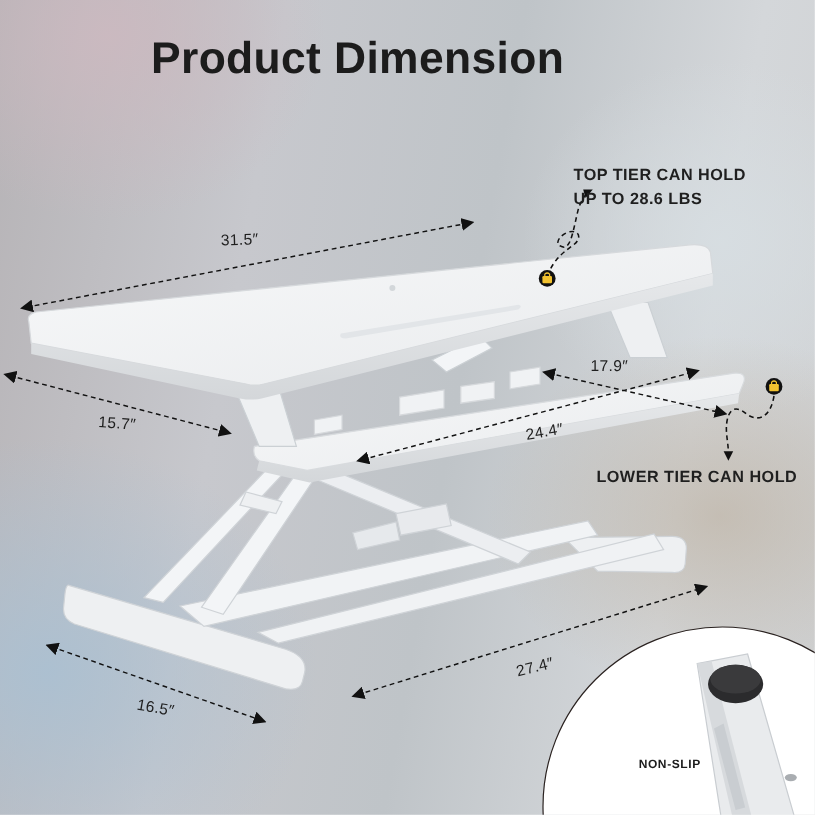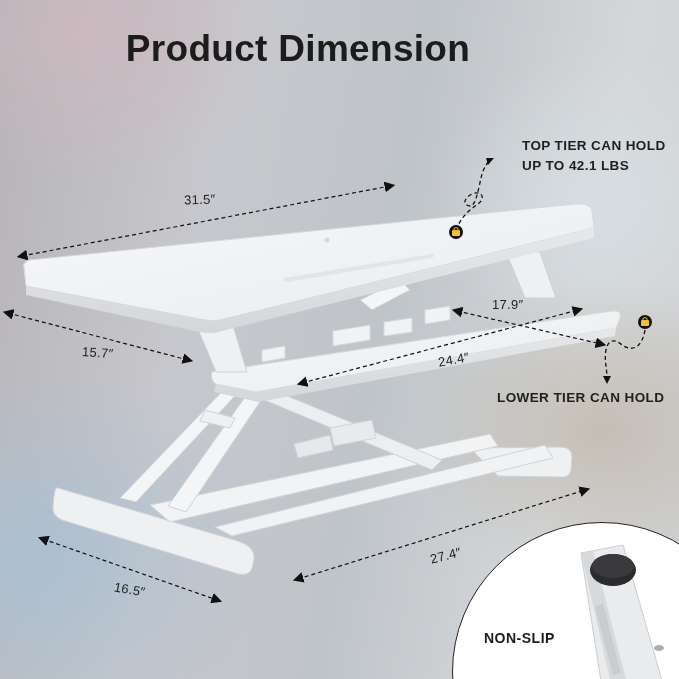--- a/index.html
+++ b/index.html
@@ -28,21 +28,21 @@
     letter-spacing: 0.3px;
   }
   svg.art { position: absolute; left: 0; top: 0; }
   .inset {
     position: absolute; left: 452px; top: 522px; width: 300px; height: 300px;
     border-radius: 50%; background: #ffffff; border: 1.5px solid #2a2220;
     overflow: hidden;
   }
   .inset-label {
     position: absolute; left: 484px; top: 628px; width: 100px;
-    text-align: left; font-weight: 700; font-size: 14px; line-height: 20px;
+    text-align: right; font-weight: 700; font-size: 10px; line-height: 20px;
     color: #1c1c1c; letter-spacing: 0.5px;
   }
 </style>
 </head>
 <body>
 
 <div class="title">Product Dimension</div>
 
 <svg class="art" width="679" height="679" viewBox="0 0 679 679">
   <defs>
@@ -131,23 +131,23 @@
   </g>
 </svg>
 
 <div class="dim" style="left:184px; top:192px; transform:rotate(-2deg);">31.5″</div>
 <div class="dim" style="left:82px; top:345px; transform:rotate(4deg);">15.7″</div>
 <div class="dim" style="left:492px; top:297px;">17.9″</div>
 <div class="dim" style="left:438px; top:352px; transform:rotate(-10deg);">24.4″</div>
 <div class="dim" style="left:430px; top:548px; transform:rotate(-14deg);">27.4″</div>
 <div class="dim" style="left:114px; top:582px; transform:rotate(10deg);">16.5″</div>
 
-<div class="note" style="left:522px; top:136px;">
+<div class="note" style="left:478px; top:136px;">
   <div>TOP TIER CAN HOLD</div>
-  <div>UP TO 42.1 LBS</div>
+  <div>UP TO 28.6 LBS</div>
 </div>
 <div class="note" style="left:497px; top:388px;">
   <div>LOWER TIER CAN HOLD</div>
 </div>
 
 <div class="inset">
   <svg width="300" height="300" viewBox="0 0 300 300">
     <path d="M128,30 L170,22 L250,300 L170,300 Z" fill="#e9ebed" stroke="#c9cdd1"></path>
     <path d="M128,30 L140,28 L210,300 L190,300 Z" fill="#d7dadd"></path>
     <path d="M150,80 L168,150 L160,152 L142,84 Z" fill="#c9cdd1"></path>

